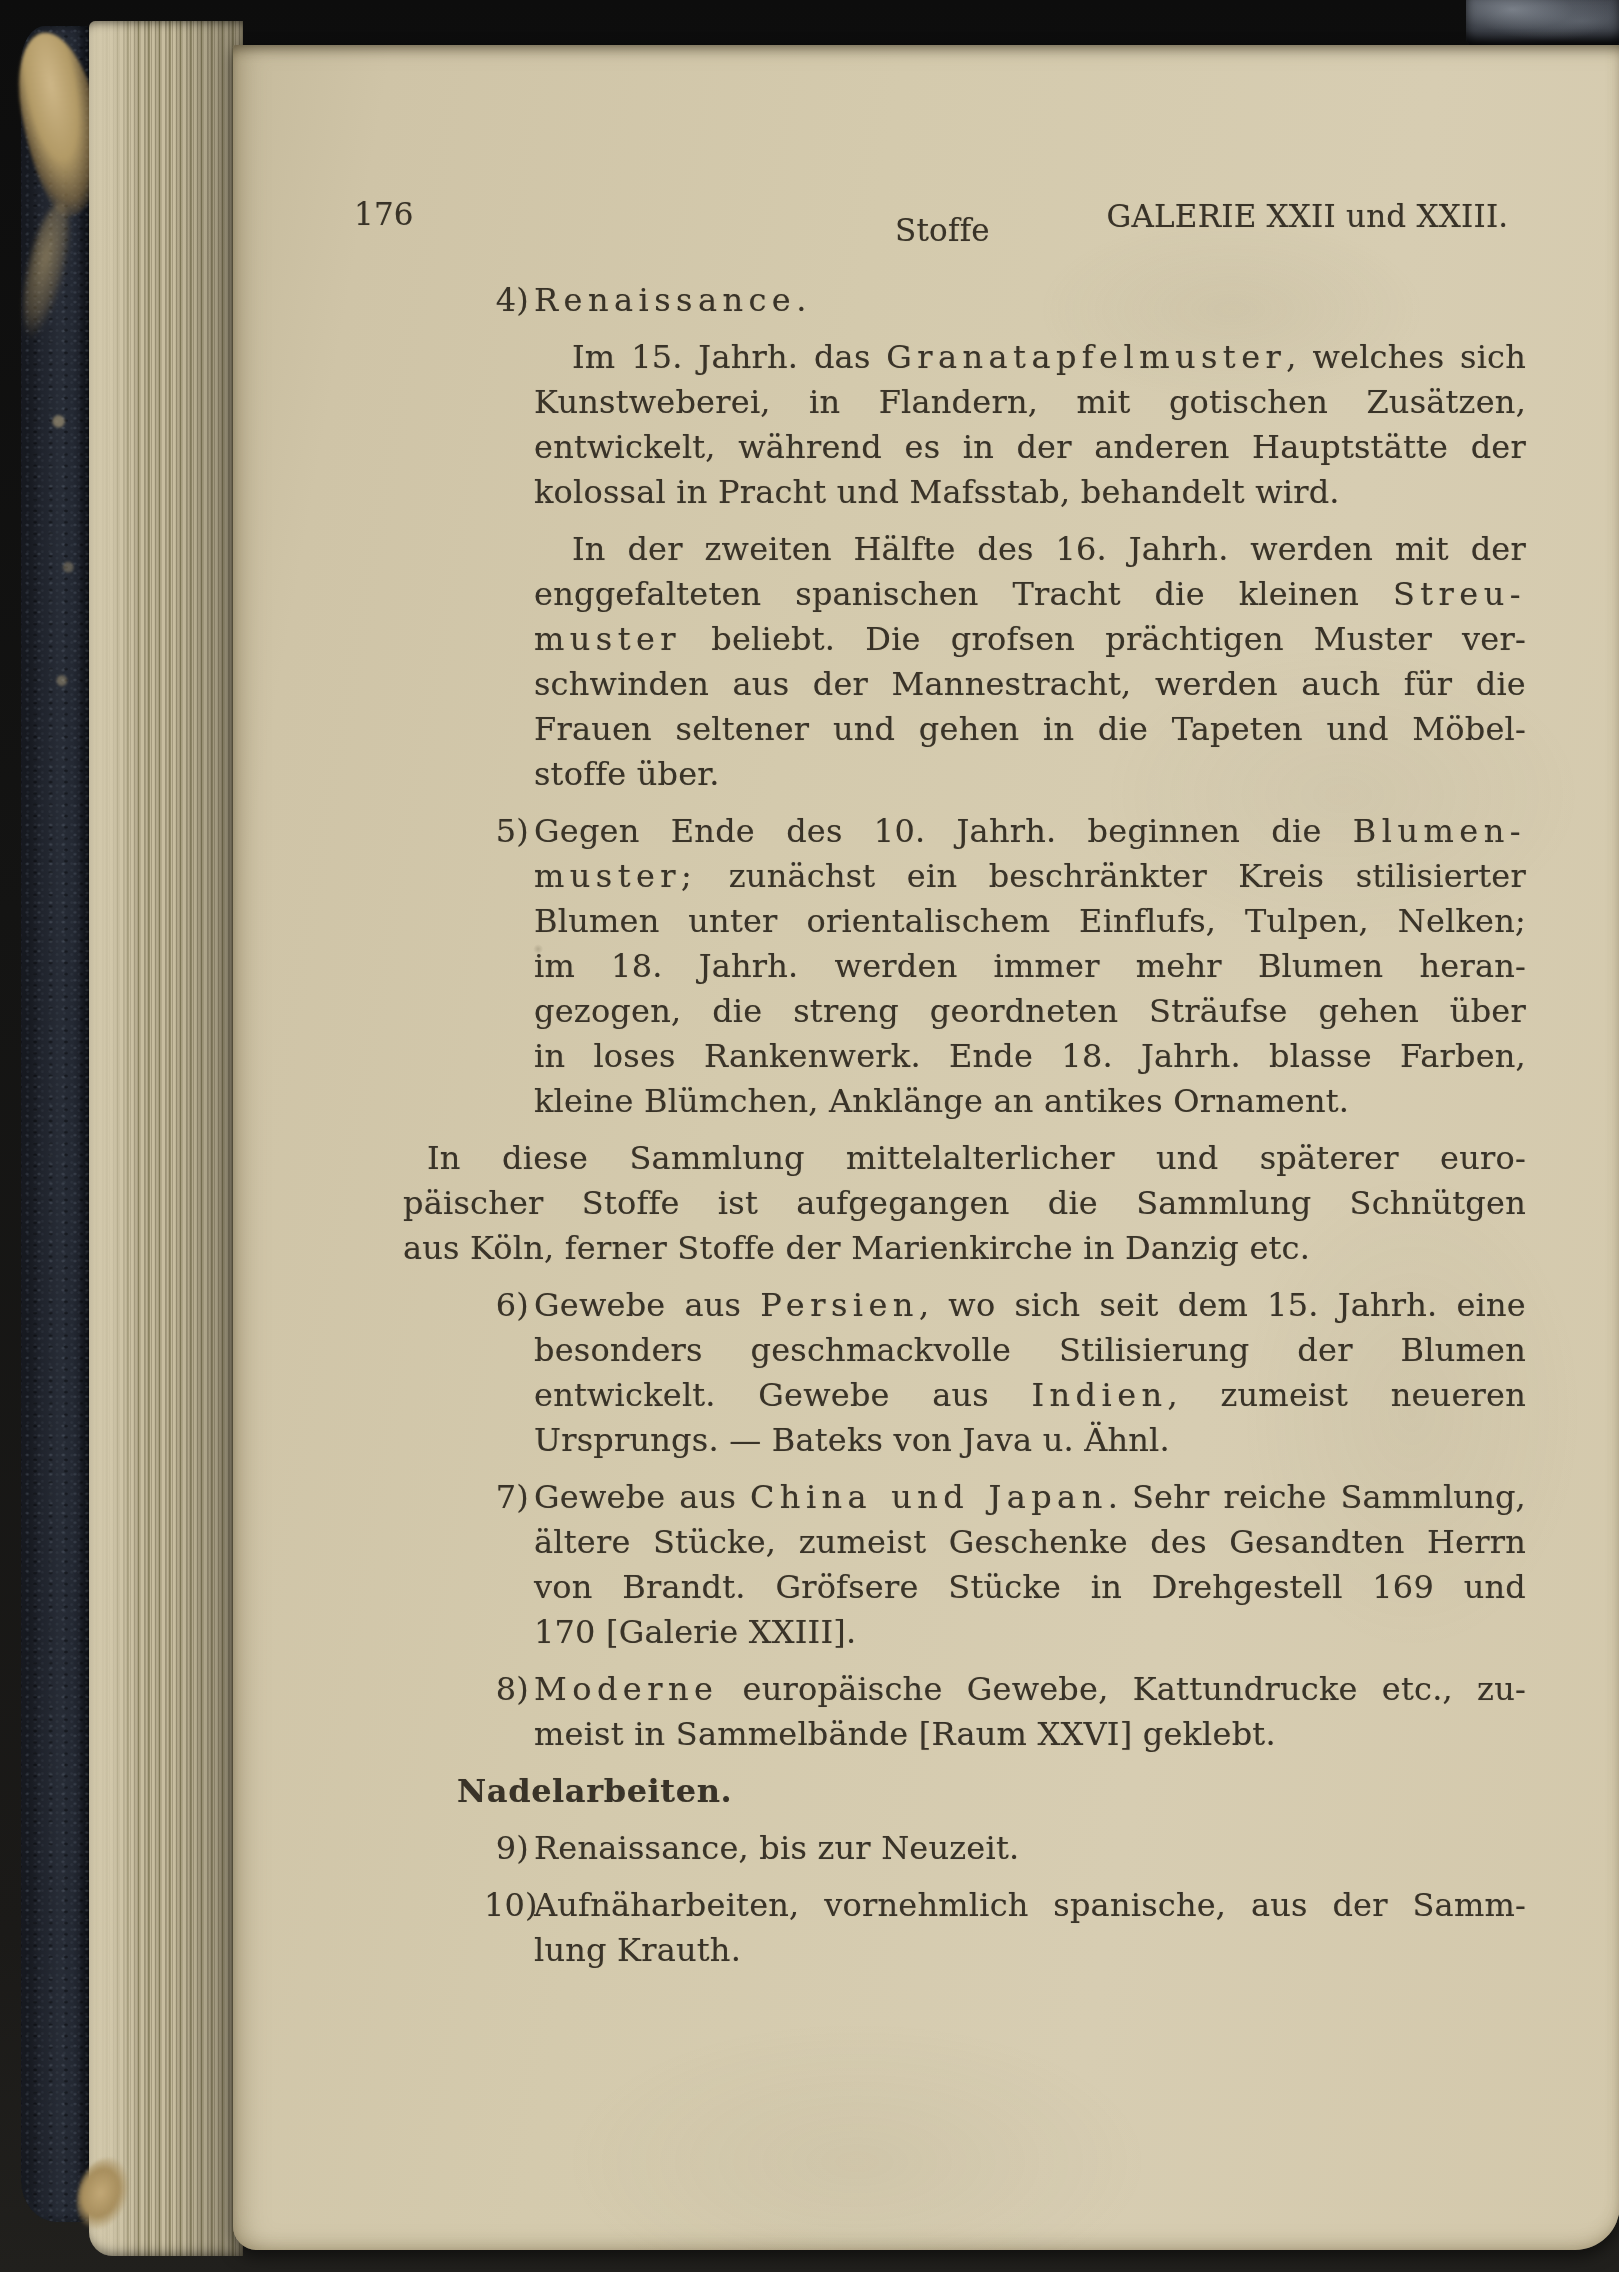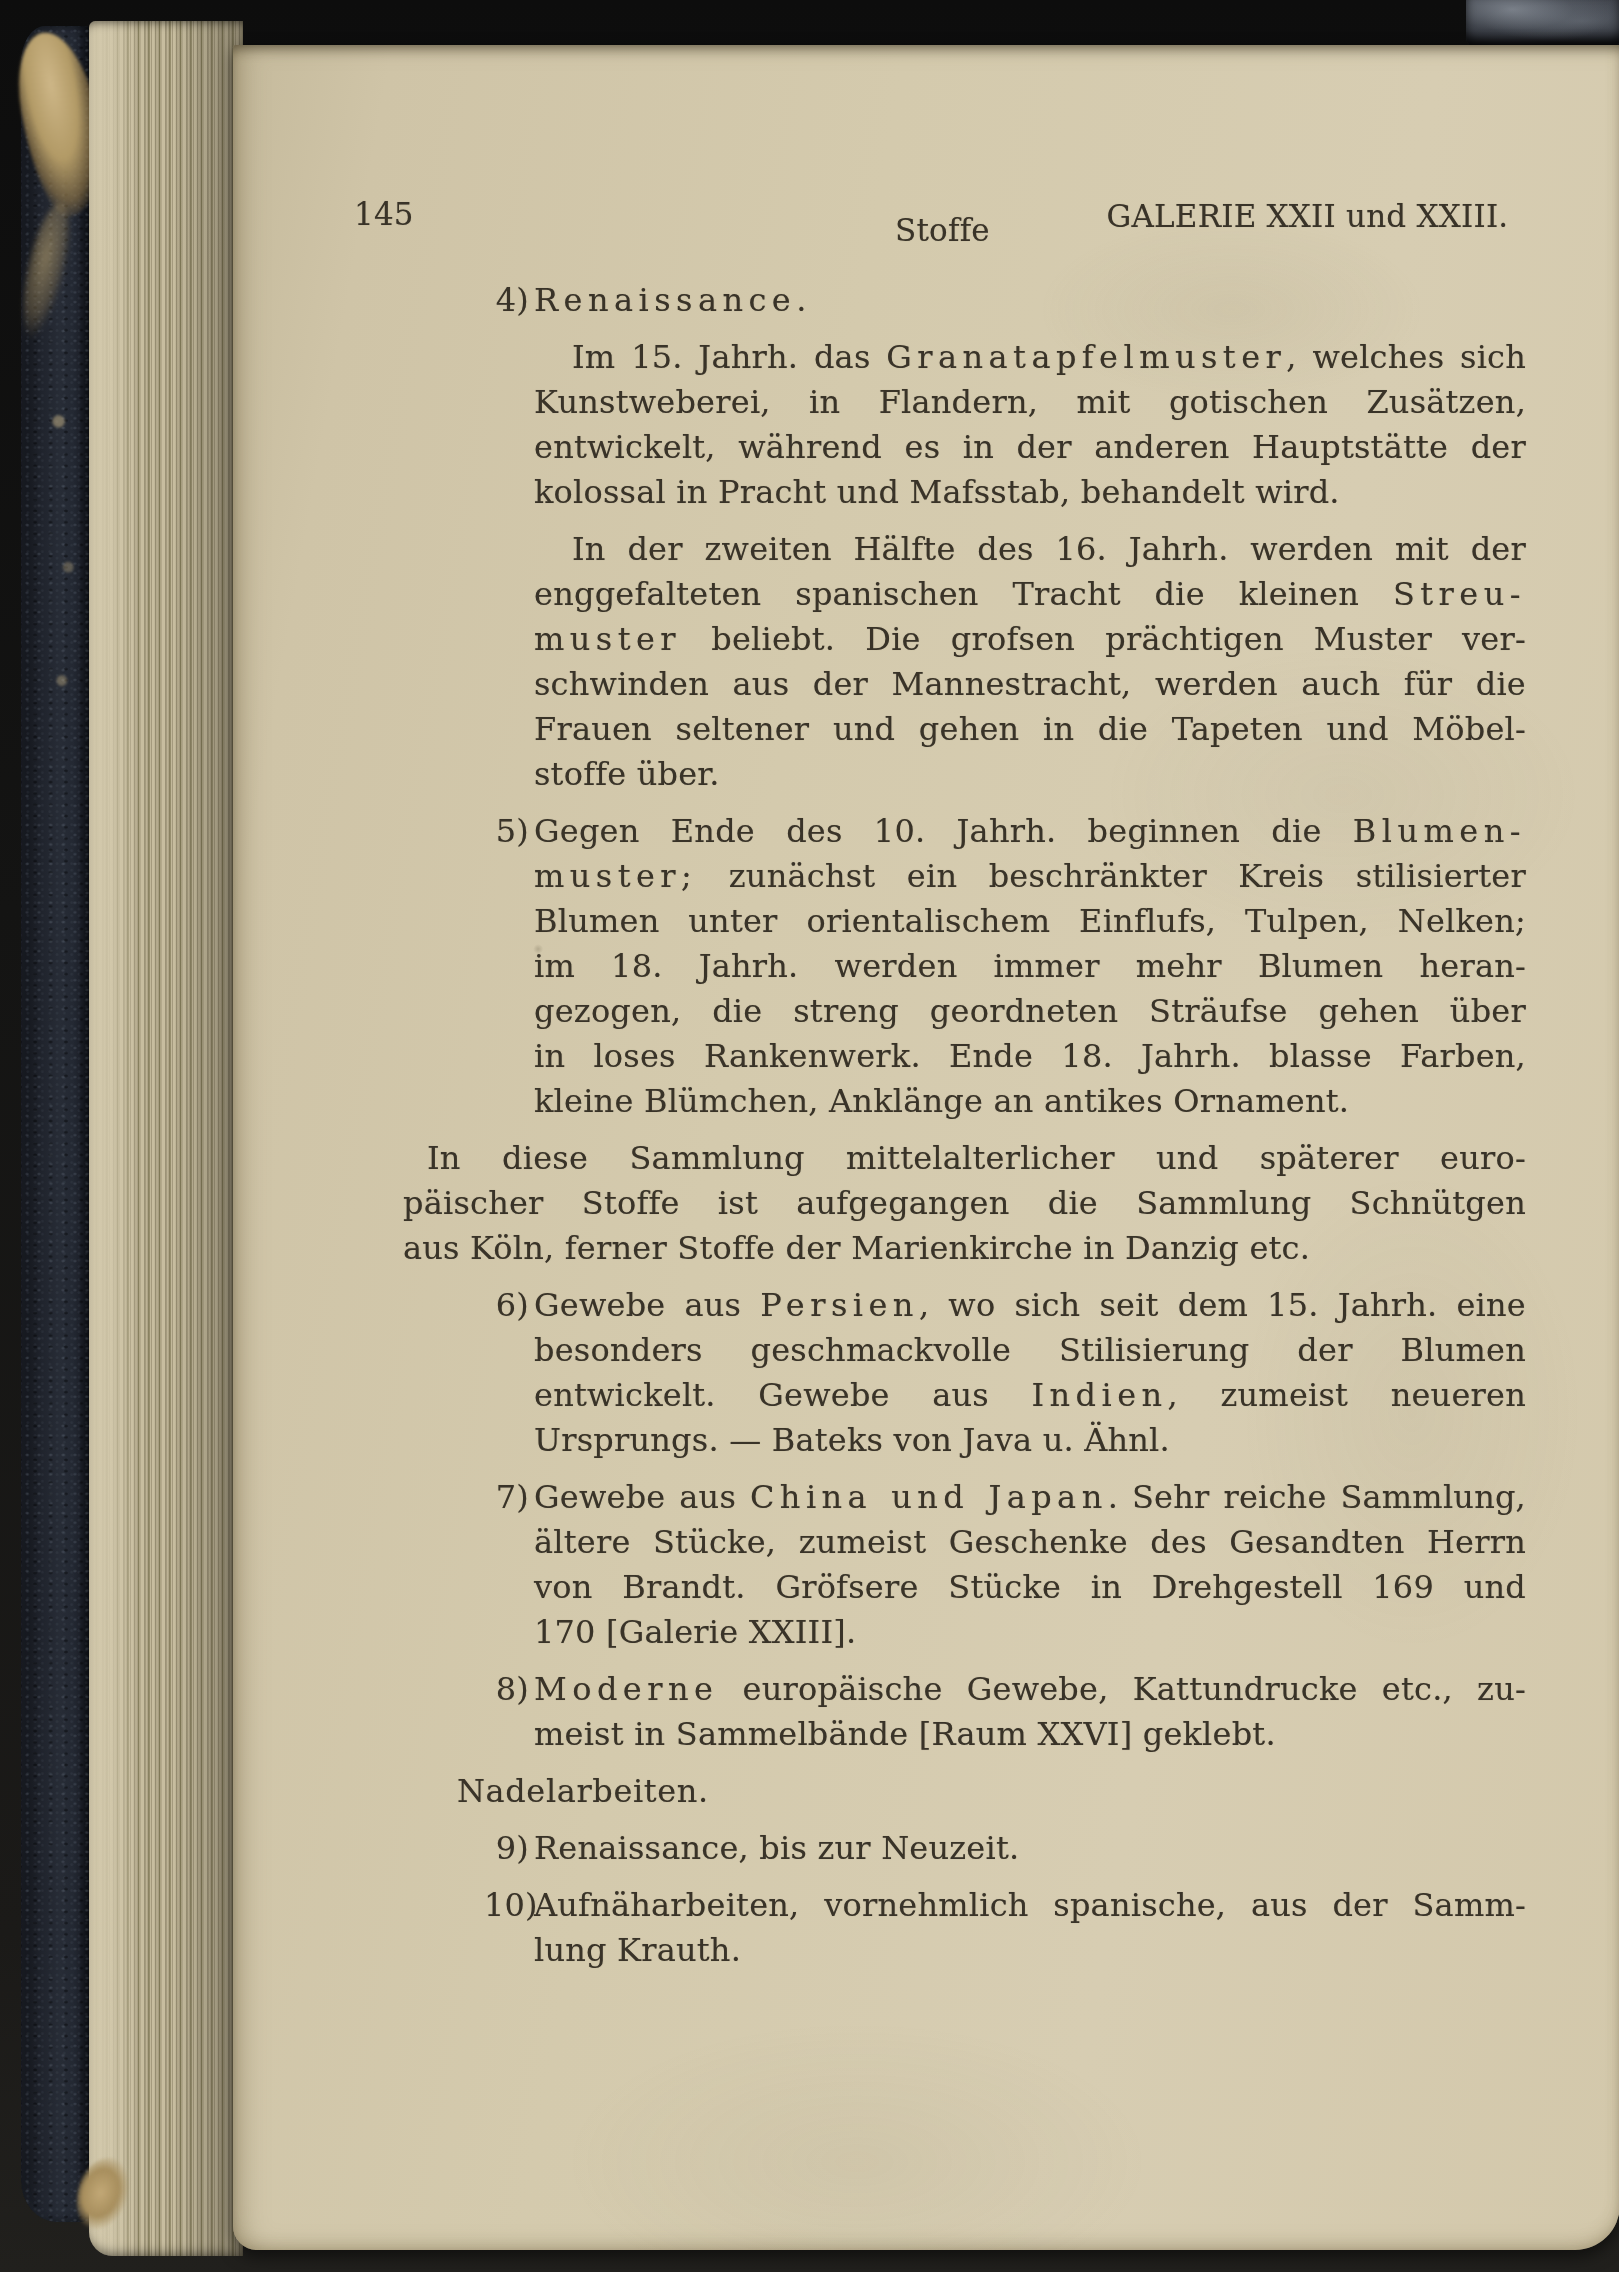--- a/index.html
+++ b/index.html
@@ -114,21 +114,21 @@
 
   .textblock { margin-top:41px; margin-left:49px; width:1123px; }
 
   .block { margin-top:12px; }
   .block:first-child { margin-top:0; }
 
   .item { position:relative; padding-left:131px; }
   .item > .num { position:absolute; left:81px; top:0; width:45px; text-align:right; }
   .para  { margin-left:131px; }
   .flush { margin-left:0; }
-  .bheading { margin-left:54px; font-weight:normal; letter-spacing:0.6px; }
+  .bheading { margin-left:54px; font-weight:bold; letter-spacing:0.6px; }
 
   .line { text-align:justify; text-align-last:justify; }
   .line.last { text-align-last:left; }
   .para .line.first { text-indent:38px; }
   .flush .line.first { text-indent:24px; }
   .sp { letter-spacing:.17em; }
 </style>
 </head>
 <body>
 
@@ -137,21 +137,21 @@
 <div class="spine-wear-mid"></div>
 <div class="spine-wear-dots"></div>
 <div class="page-stack"></div>
 <div class="spine-wear-bottom"></div>
 <div class="cover-fragment"></div>
 
 <div class="page">
   <div class="content">
 
     <div class="header">
-      <span class="page-num">145</span>
+      <span class="page-num">176</span>
       <span class="running-title">Stoffe</span>
       <span class="running-gallery">GALERIE XXII und XXIII.</span>
     </div>
 
     <div class="textblock">
 
       <div class="block item">
         <span class="num">4)</span>
         <div class="lines">
             <div class="line first last"><span class="sp">Renaissance.</span></div>

